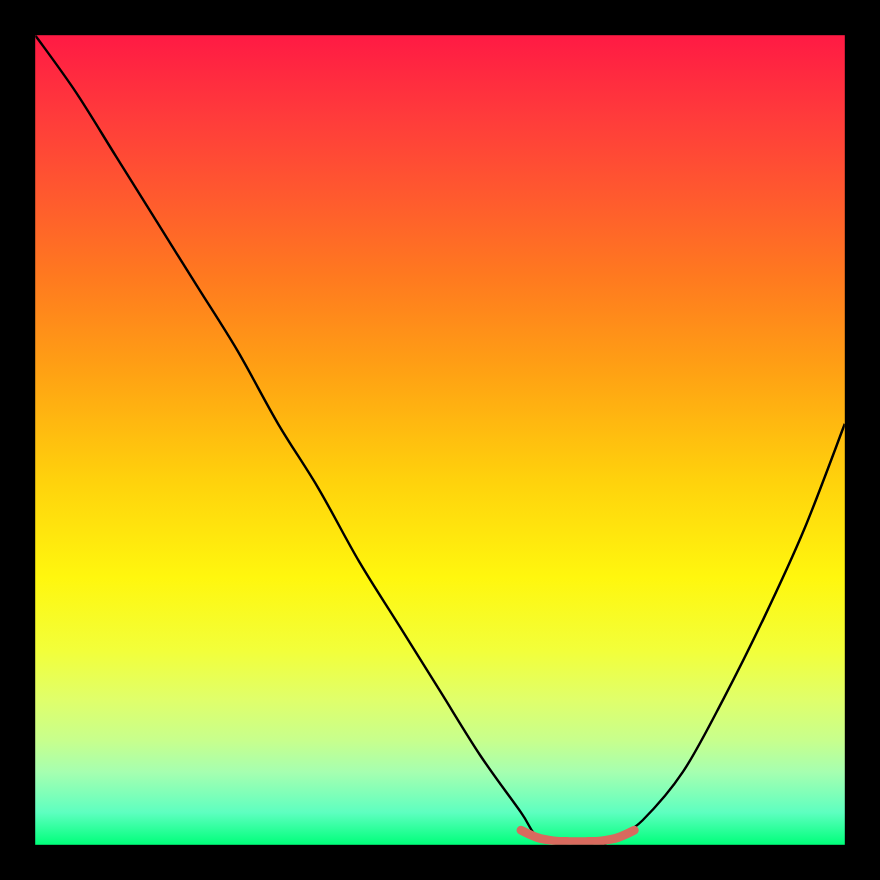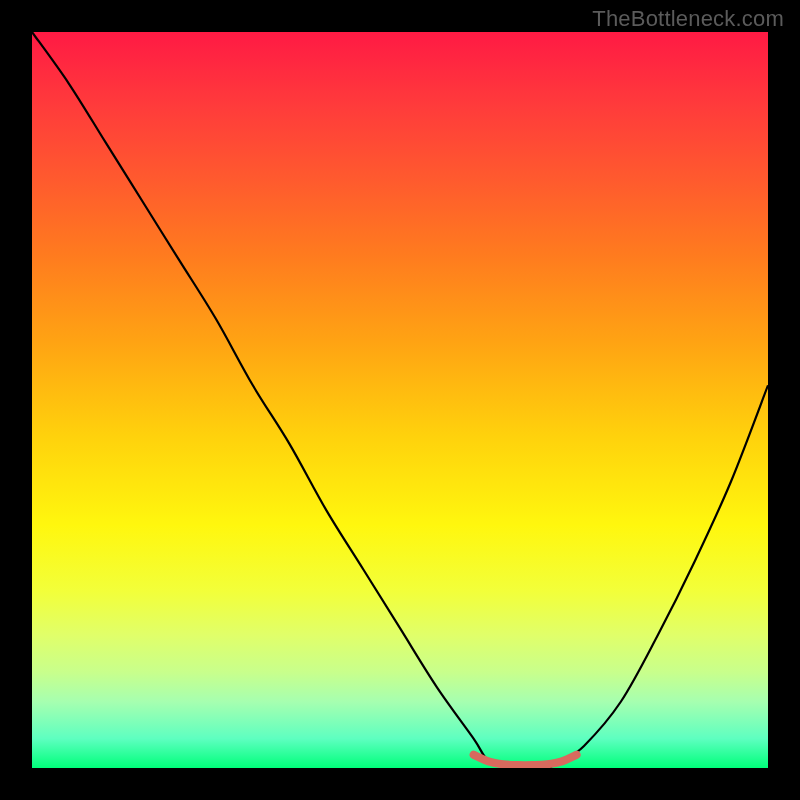--- a/index.html
+++ b/index.html
@@ -54,14 +54,13 @@
 
 <div class="frame">
   <div class="plot-area">
     <svg class="curve" viewBox="0 0 736 736" preserveAspectRatio="none">
       <g>
         <path fill="none" stroke-width="2.2" d="M 0 0 C 6.133333333333334 8.586666666666664, 24.53333333333334 33.11999999999999, 36.800000000000004 51.51999999999998 C 49.06666666666667 69.91999999999997, 61.33333333333334 90.77333333333331, 73.60000000000001 110.39999999999998 C 85.86666666666667 130.02666666666664, 98.13333333333333 149.6533333333333, 110.39999999999999 169.27999999999997 C 122.66666666666666 188.90666666666664, 134.93333333333334 208.53333333333336, 147.20000000000002 228.16000000000003 C 159.4666666666667 247.7866666666667, 171.73333333333335 266.1866666666667, 184 287.04 C 196.26666666666665 307.8933333333333, 208.53333333333333 332.4266666666666, 220.79999999999998 353.28 C 233.06666666666663 374.1333333333333, 245.3333333333333 391.3066666666667, 257.59999999999997 412.16 C 269.8666666666666 433.0133333333334, 282.1333333333334 457.54666666666674, 294.40000000000003 478.40000000000003 C 306.6666666666667 499.25333333333333, 318.93333333333334 517.6533333333333, 331.2 537.28 C 343.46666666666664 556.9066666666666, 355.73333333333335 576.5333333333333, 368 596.16 C 380.26666666666665 615.7866666666666, 392.53333333333336 636.64, 404.8 655.04 C 417.06666666666666 673.4399999999999, 433.0133333333333 694.2933333333333, 441.59999999999997 706.56 C 450.1866666666666 718.8266666666666, 450.18666666666667 723.7333333333333, 456.32 728.64 C 462.4533333333333 733.5466666666666, 471.04 734.7733333333333, 478.40000000000003 736 C 485.76000000000005 737.2266666666667, 494.3466666666667 736, 500.48 736 C 506.61333333333334 736, 510.2933333333333 737.2266666666667, 515.1999999999999 736 C 520.1066666666666 734.7733333333333, 523.7866666666666 732.3199999999999, 529.92 728.64 C 536.0533333333333 724.96, 542.1866666666666 723.7333333333333, 552 713.92 C 561.8133333333334 704.1066666666666, 576.5333333333334 688.16, 588.8000000000001 669.76 C 601.0666666666667 651.36, 613.3333333333334 626.8266666666666, 625.6 603.52 C 637.8666666666667 580.2133333333334, 650.1333333333333 555.68, 662.4 529.92 C 674.6666666666666 504.15999999999997, 686.9333333333333 478.4, 699.1999999999999 448.96 C 711.4666666666666 419.52, 729.8666666666667 369.22666666666663, 736 353.28" stroke="#000000"></path>
         <path fill="none" stroke-width="8" stroke-linecap="round" d="M 441.59999999999997 722.752 C 444.0533333333333 723.856, 451.4133333333333 727.7813333333334, 456.32 729.376 C 461.2266666666667 730.9706666666666, 466.1333333333333 731.7066666666667, 471.04 732.32 C 475.9466666666667 732.9333333333334, 480.85333333333335 732.9333333333334, 485.76000000000005 733.056 C 490.66666666666674 733.1786666666667, 495.5733333333334 733.1786666666667, 500.48 733.056 C 505.38666666666666 732.9333333333334, 510.2933333333333 732.9333333333334, 515.1999999999999 732.32 C 520.1066666666666 731.7066666666667, 525.0133333333333 730.9706666666666, 529.92 729.376 C 534.8266666666666 727.7813333333334, 542.1866666666666 723.856, 544.64 722.752" stroke="#d86a5e"></path>
       </g>
     </svg>
   </div>
-  <div class="watermark">TheBottleneck.com</div>
 </div>
 
 </body></html>

